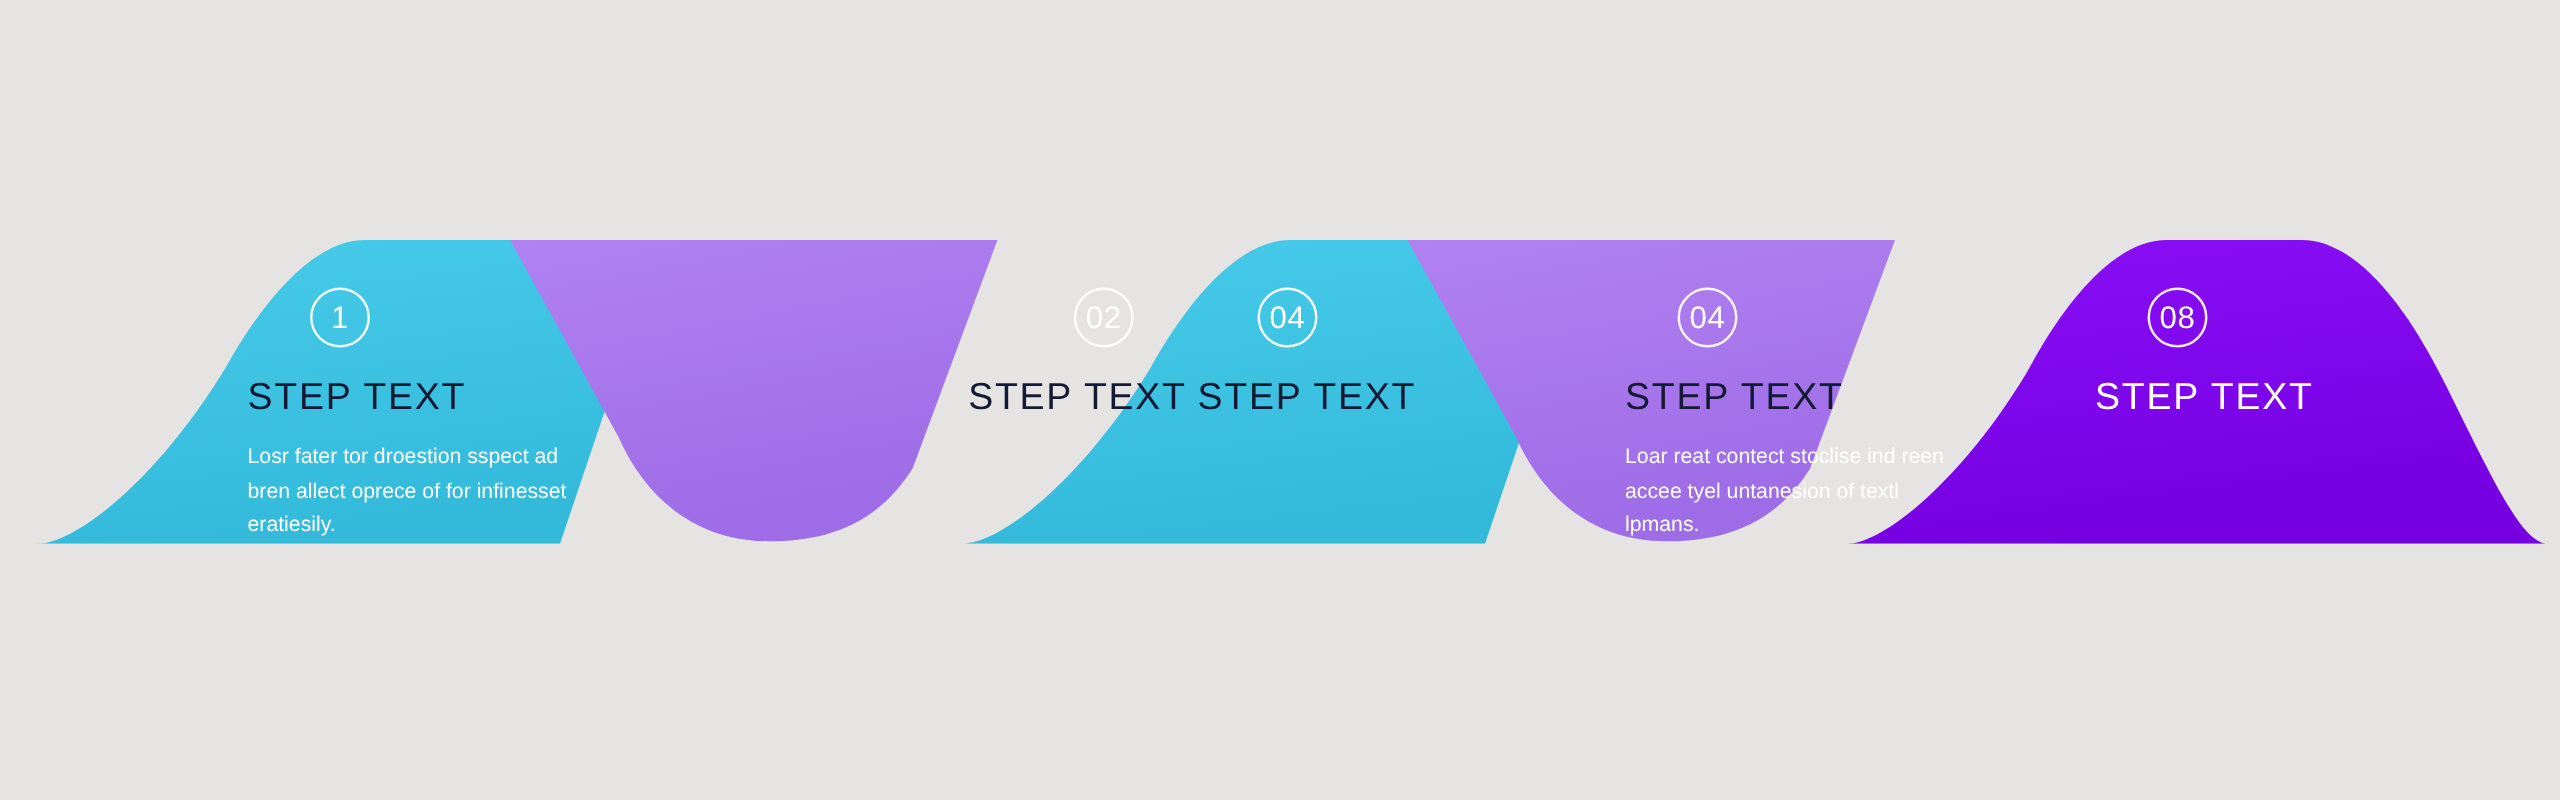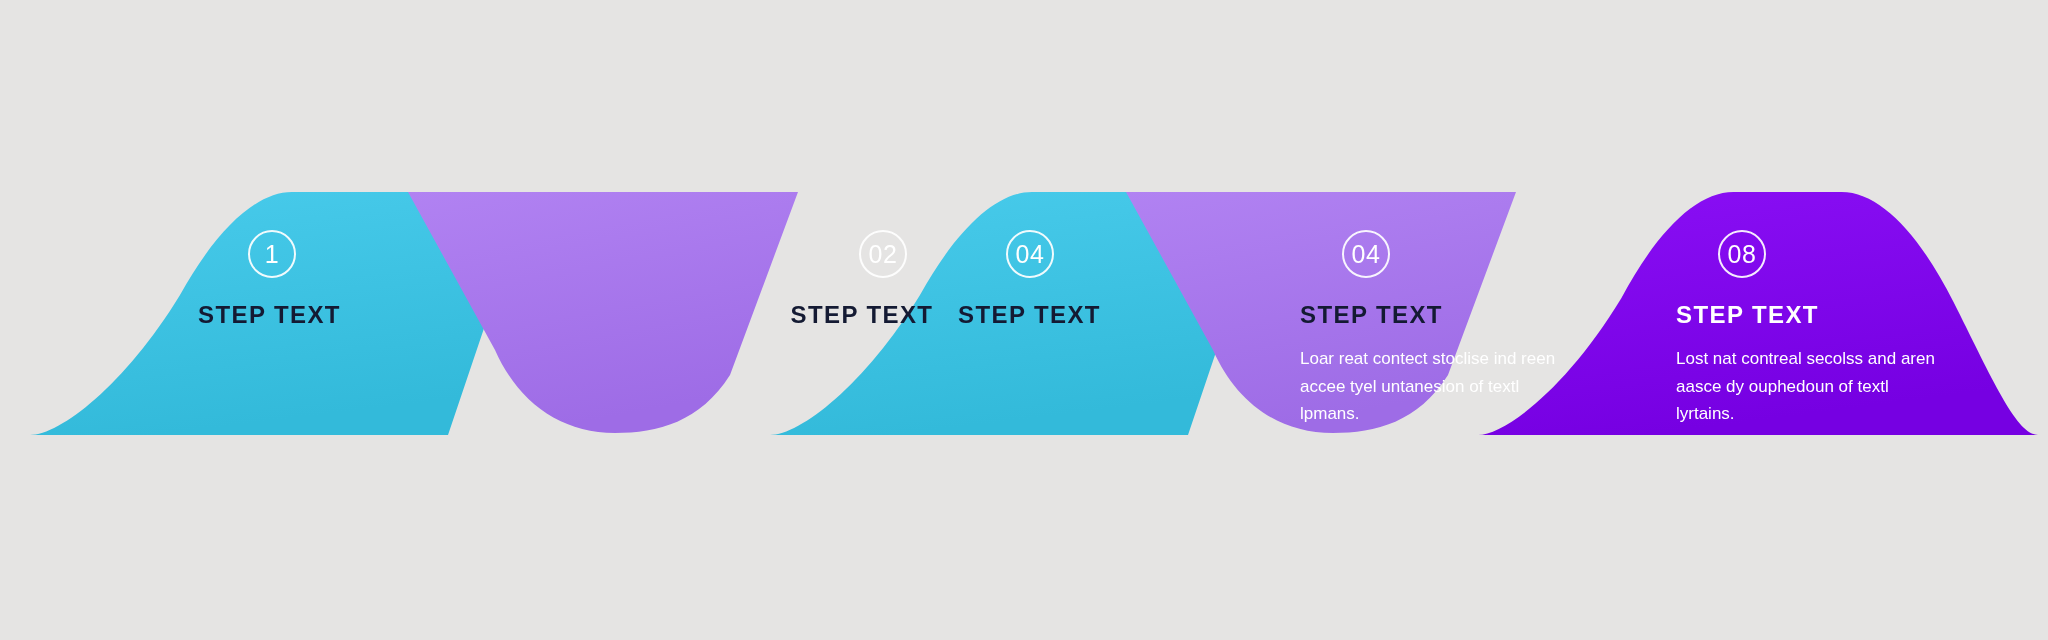--- a/index.html
+++ b/index.html
@@ -70,22 +70,22 @@
     justify-content: center;
     color: #ffffff;
     font-size: 25px;
     font-weight: 500;
     letter-spacing: 0.5px;
     line-height: 1;
     box-sizing: border-box;
   }
 
   .step-title {
-    font-size: 24px;
-    font-weight: 700;
+    font-size: 30px;
+    font-weight: 400;
     letter-spacing: 1.4px;
     color: #141a33;
     white-space: nowrap;
   }
 
   .step-title.light {
     color: #ffffff;
   }
 
   .step-body {
@@ -134,20 +134,21 @@
             <stop offset="100%" stop-color="#33bada"></stop>
           </linearGradient>
         </defs>
         <path d="M 0,245 C 30,245 95,195 150,105 C 185,42 225,2 262,2 L 500,2 L 418,245 Z" fill="url(#grad1)"></path>
       </svg>
       <div class="panel-content">
         <div class="step-number-badge">
           <span>1</span>
         </div>
         <div class="step-title">STEP TEXT</div>
+        <div class="step-body">Losr fater tor droestion sspect ad bren allect oprece of for infinesset eratiesily.</div>
       </div>
     </div>
 
     <div class="step-panel p2">
       <svg class="panel-shape" viewBox="0 0 560 245" preserveAspectRatio="none">
         <defs>
           <linearGradient id="grad2" x1="0" y1="0" x2="0.3" y2="1">
             <stop offset="0%" stop-color="#b182f2"></stop>
             <stop offset="100%" stop-color="#9e6ce6"></stop>
           </linearGradient>
@@ -207,18 +208,17 @@
             <stop offset="100%" stop-color="#7600e2"></stop>
           </linearGradient>
         </defs>
         <path d="M 0,245 C 28,245 92,196 146,108 C 182,42 222,2 260,2 L 370,2 C 410,2 450,46 484,112 C 522,186 548,245 570,245 Z" fill="url(#grad5)"></path>
       </svg>
       <div class="panel-content">
         <div class="step-number-badge">
           <span>08</span>
         </div>
         <div class="step-title light">STEP TEXT</div>
-        <div class="step-body">Lost nat contreal secolss and aren aasce dy ouphedoun of textl lyrtains.</div>
       </div>
     </div>
 
   </div>
 </div>
 
 </body></html>

